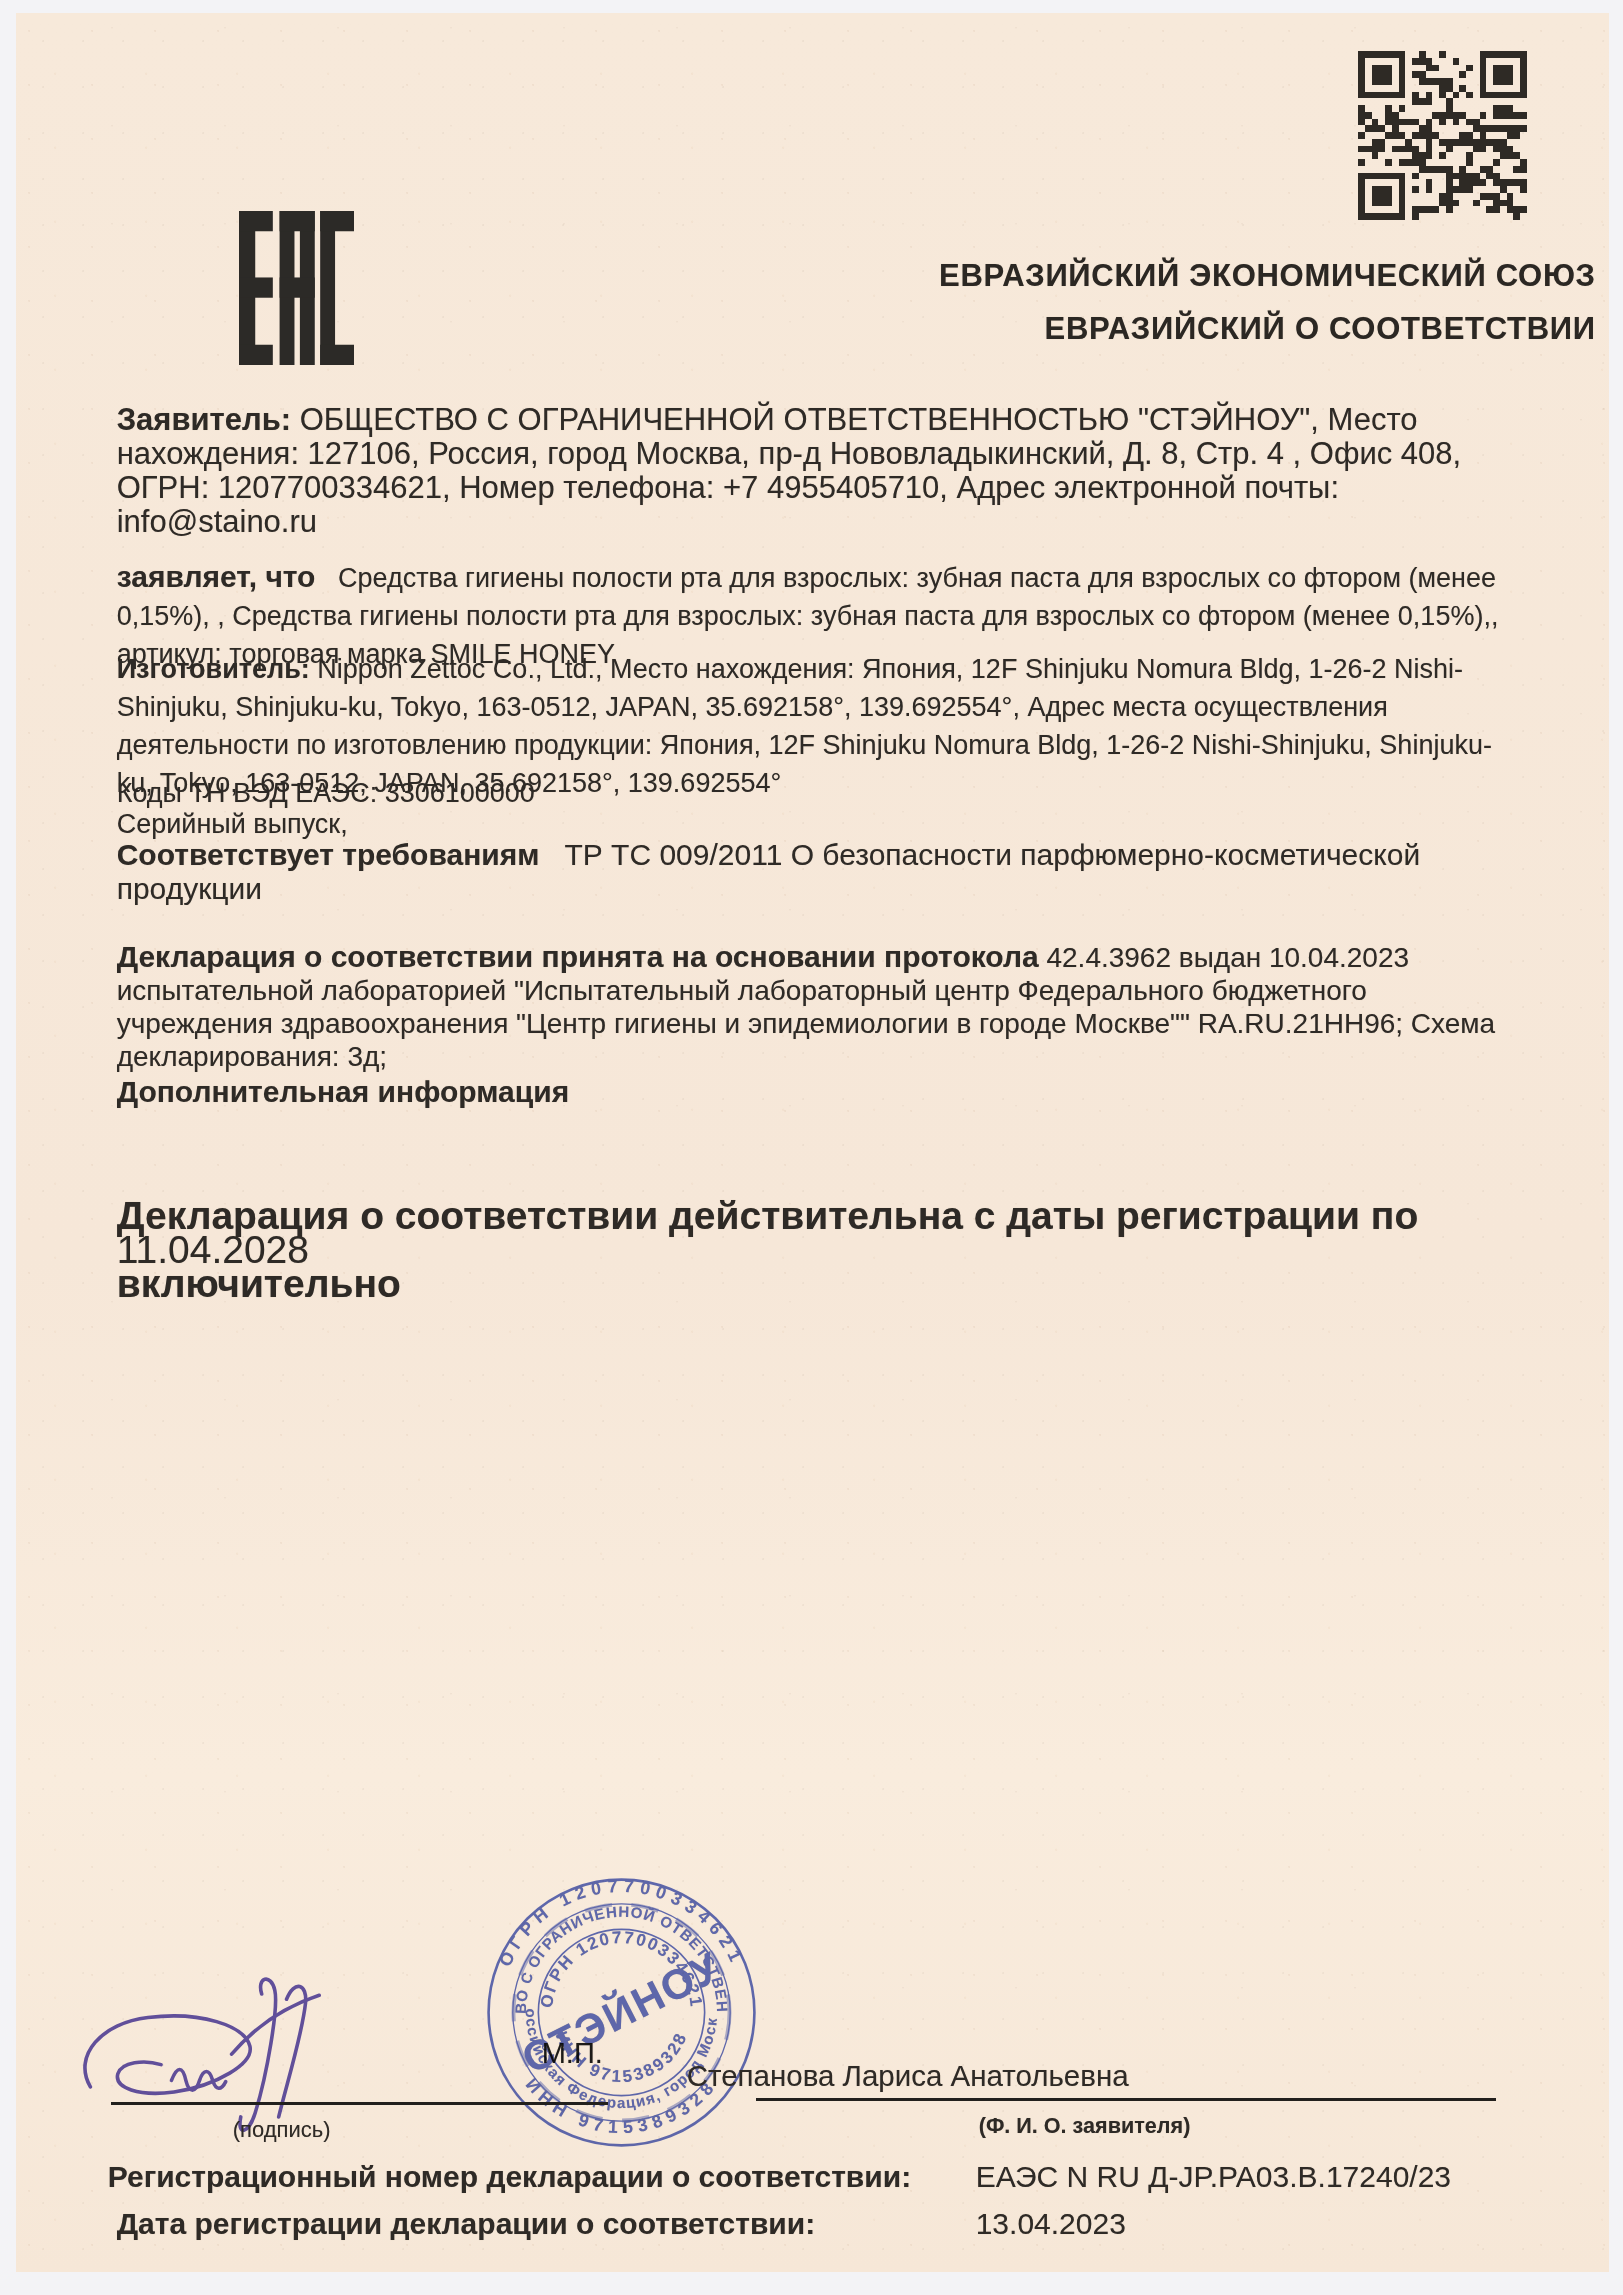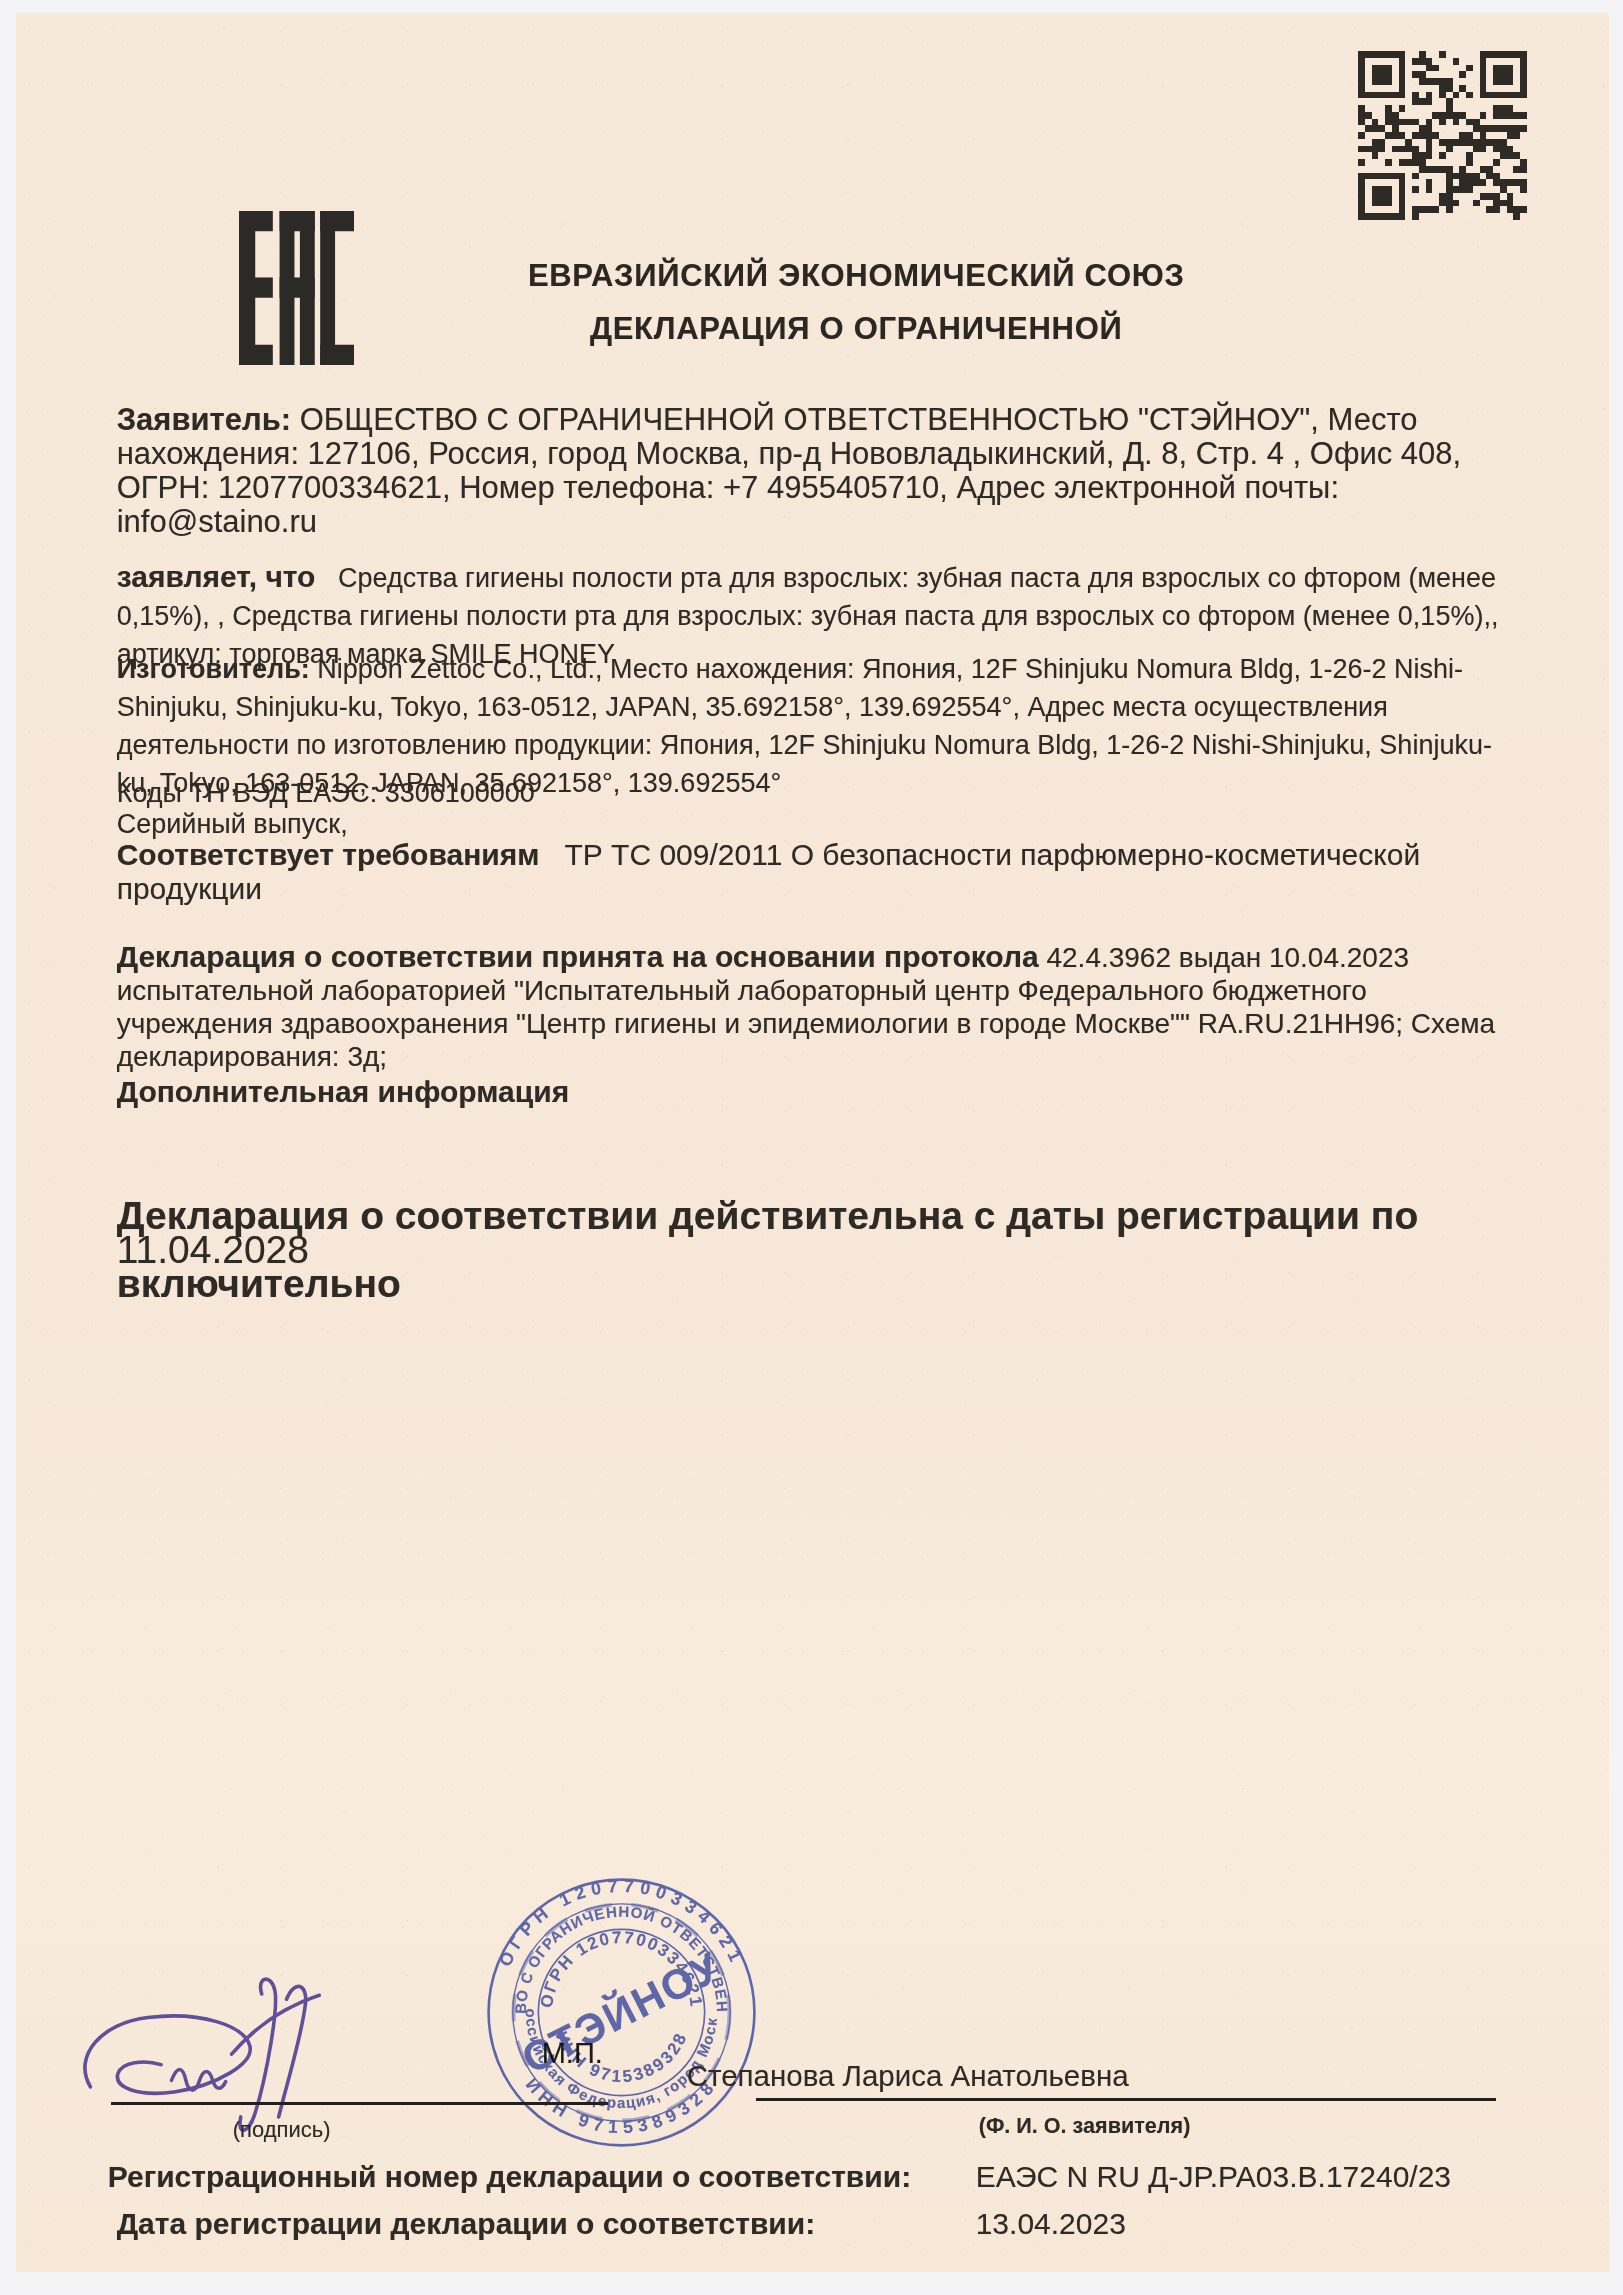--- a/index.html
+++ b/index.html
@@ -18,21 +18,21 @@
       radial-gradient(circle at 43% 82%, rgba(205,160,118,.09) 0.9px, transparent 1.4px),
       radial-gradient(circle at 85% 15%, rgba(140,110,84,.07) 0.7px, transparent 1.1px),
       linear-gradient(180deg, #f7e9da 0%, #f6e7d8 55%, #f9ecdd 78%, #f6e7d7 100%);
     background-size: 63px 54px, 40px 46px, 91px 74px, 113px 98px, 100% 100%;
   }
   .abs{position:absolute}
   .doc{text-shadow:0 0 0.7px rgba(70,60,48,.35)}
   .b{font-weight:bold}
   .para{font-size:31px;line-height:34px;width:1407px;left:101px}
   .small{font-size:27px;line-height:38px}
-  .title{left:101px;width:1479px;text-align:center;font-weight:bold;font-size:31px;letter-spacing:0.7px;color:#2b2723}
+  .title{left:101px;width:1479px;text-align:right;font-weight:bold;font-size:31px;letter-spacing:0.7px;color:#2b2723}
   .capt{font-size:22px;color:#2e2a26}
   .sigline{height:2.6px;background:#22201d}
   .regrow{font-size:30px}
   .qrbox{left:1342px;top:38px;width:169px;height:169px}
   .stamp{left:468px;top:1862px;width:275px;height:275px;opacity:.85;mix-blend-mode:multiply}
   .stamp text{font-family:"Liberation Sans",sans-serif;font-weight:bold}
   .signature{left:60px;top:1964px;width:340px;height:170px;mix-blend-mode:multiply}
   .mp{left:526px;top:2024px;font-size:29px;font-weight:normal;color:#1d1b18}
   .name{left:671px;top:2046px;font-size:29.5px}
 </style>
@@ -353,21 +353,21 @@
         <rect x="2" y="24" width="1" height="1" fill="#2e2a25"></rect>
         <rect x="3" y="24" width="1" height="1" fill="#2e2a25"></rect>
         <rect x="4" y="24" width="1" height="1" fill="#2e2a25"></rect>
         <rect x="5" y="24" width="1" height="1" fill="#2e2a25"></rect>
         <rect x="6" y="24" width="1" height="1" fill="#2e2a25"></rect>
         <rect x="8" y="24" width="1" height="1" fill="#2e2a25"></rect>
         <rect x="23" y="24" width="1" height="1" fill="#2e2a25"></rect>
       </svg></div>
 
   <div class="abs title" style="top:245px">ЕВРАЗИЙСКИЙ ЭКОНОМИЧЕСКИЙ СОЮЗ</div>
-  <div class="abs title" style="top:298px">ДЕКЛАРАЦИЯ О ОГРАНИЧЕННОЙ</div>
+  <div class="abs title" style="top:298px">ЕВРАЗИЙСКИЙ О СООТВЕТСТВИИ</div>
 
   <p class="abs para" style="top:359px"><span class="b">Заявитель:</span> <span>ОБЩЕСТВО С ОГРАНИЧЕННОЙ ОТВЕТСТВЕННОСТЬЮ "СТЭЙНОУ", Место нахождения: 127106, Россия, город Москва, пр-д Нововладыкинский, Д. 8, Стр. 4 , Офис 408, ОГРН: 1207700334621, Номер телефона: +7 4955405710, Адрес электронной почты: info@staino.ru</span></p>
 
 
   <p class="abs para small" style="top:518px"><span class="b" style="font-size:30px">заявляет, что</span>&nbsp;&nbsp; <span>Средства гигиены полости рта для взрослых: зубная паста для взрослых со фтором (менее 0,15%), , Средства гигиены полости рта для взрослых: зубная паста для взрослых со фтором (менее 0,15%),, артикул: торговая марка SMILE HONEY</span></p>
 
   <p class="abs para small" style="top:610px"><span class="b">Изготовитель:</span> <span>Nippon Zettoc Co., Ltd., Место нахождения: Япония, 12F Shinjuku Nomura Bldg, 1-26-2 Nishi-Shinjuku, Shinjuku-ku, Tokyo, 163-0512, JAPAN, 35.692158°, 139.692554°, Адрес места осуществления деятельности по изготовлению продукции: Япония, 12F Shinjuku Nomura Bldg, 1-26-2 Nishi-Shinjuku, Shinjuku-ku, Tokyo, 163-0512, JAPAN, 35.692158°, 139.692554°</span></p>
 
   <p class="abs para small" style="top:734px">Коды ТН ВЭД ЕАЭС: 3306100000</p>
   <p class="abs para small" style="top:765px">Серийный выпуск,</p>

